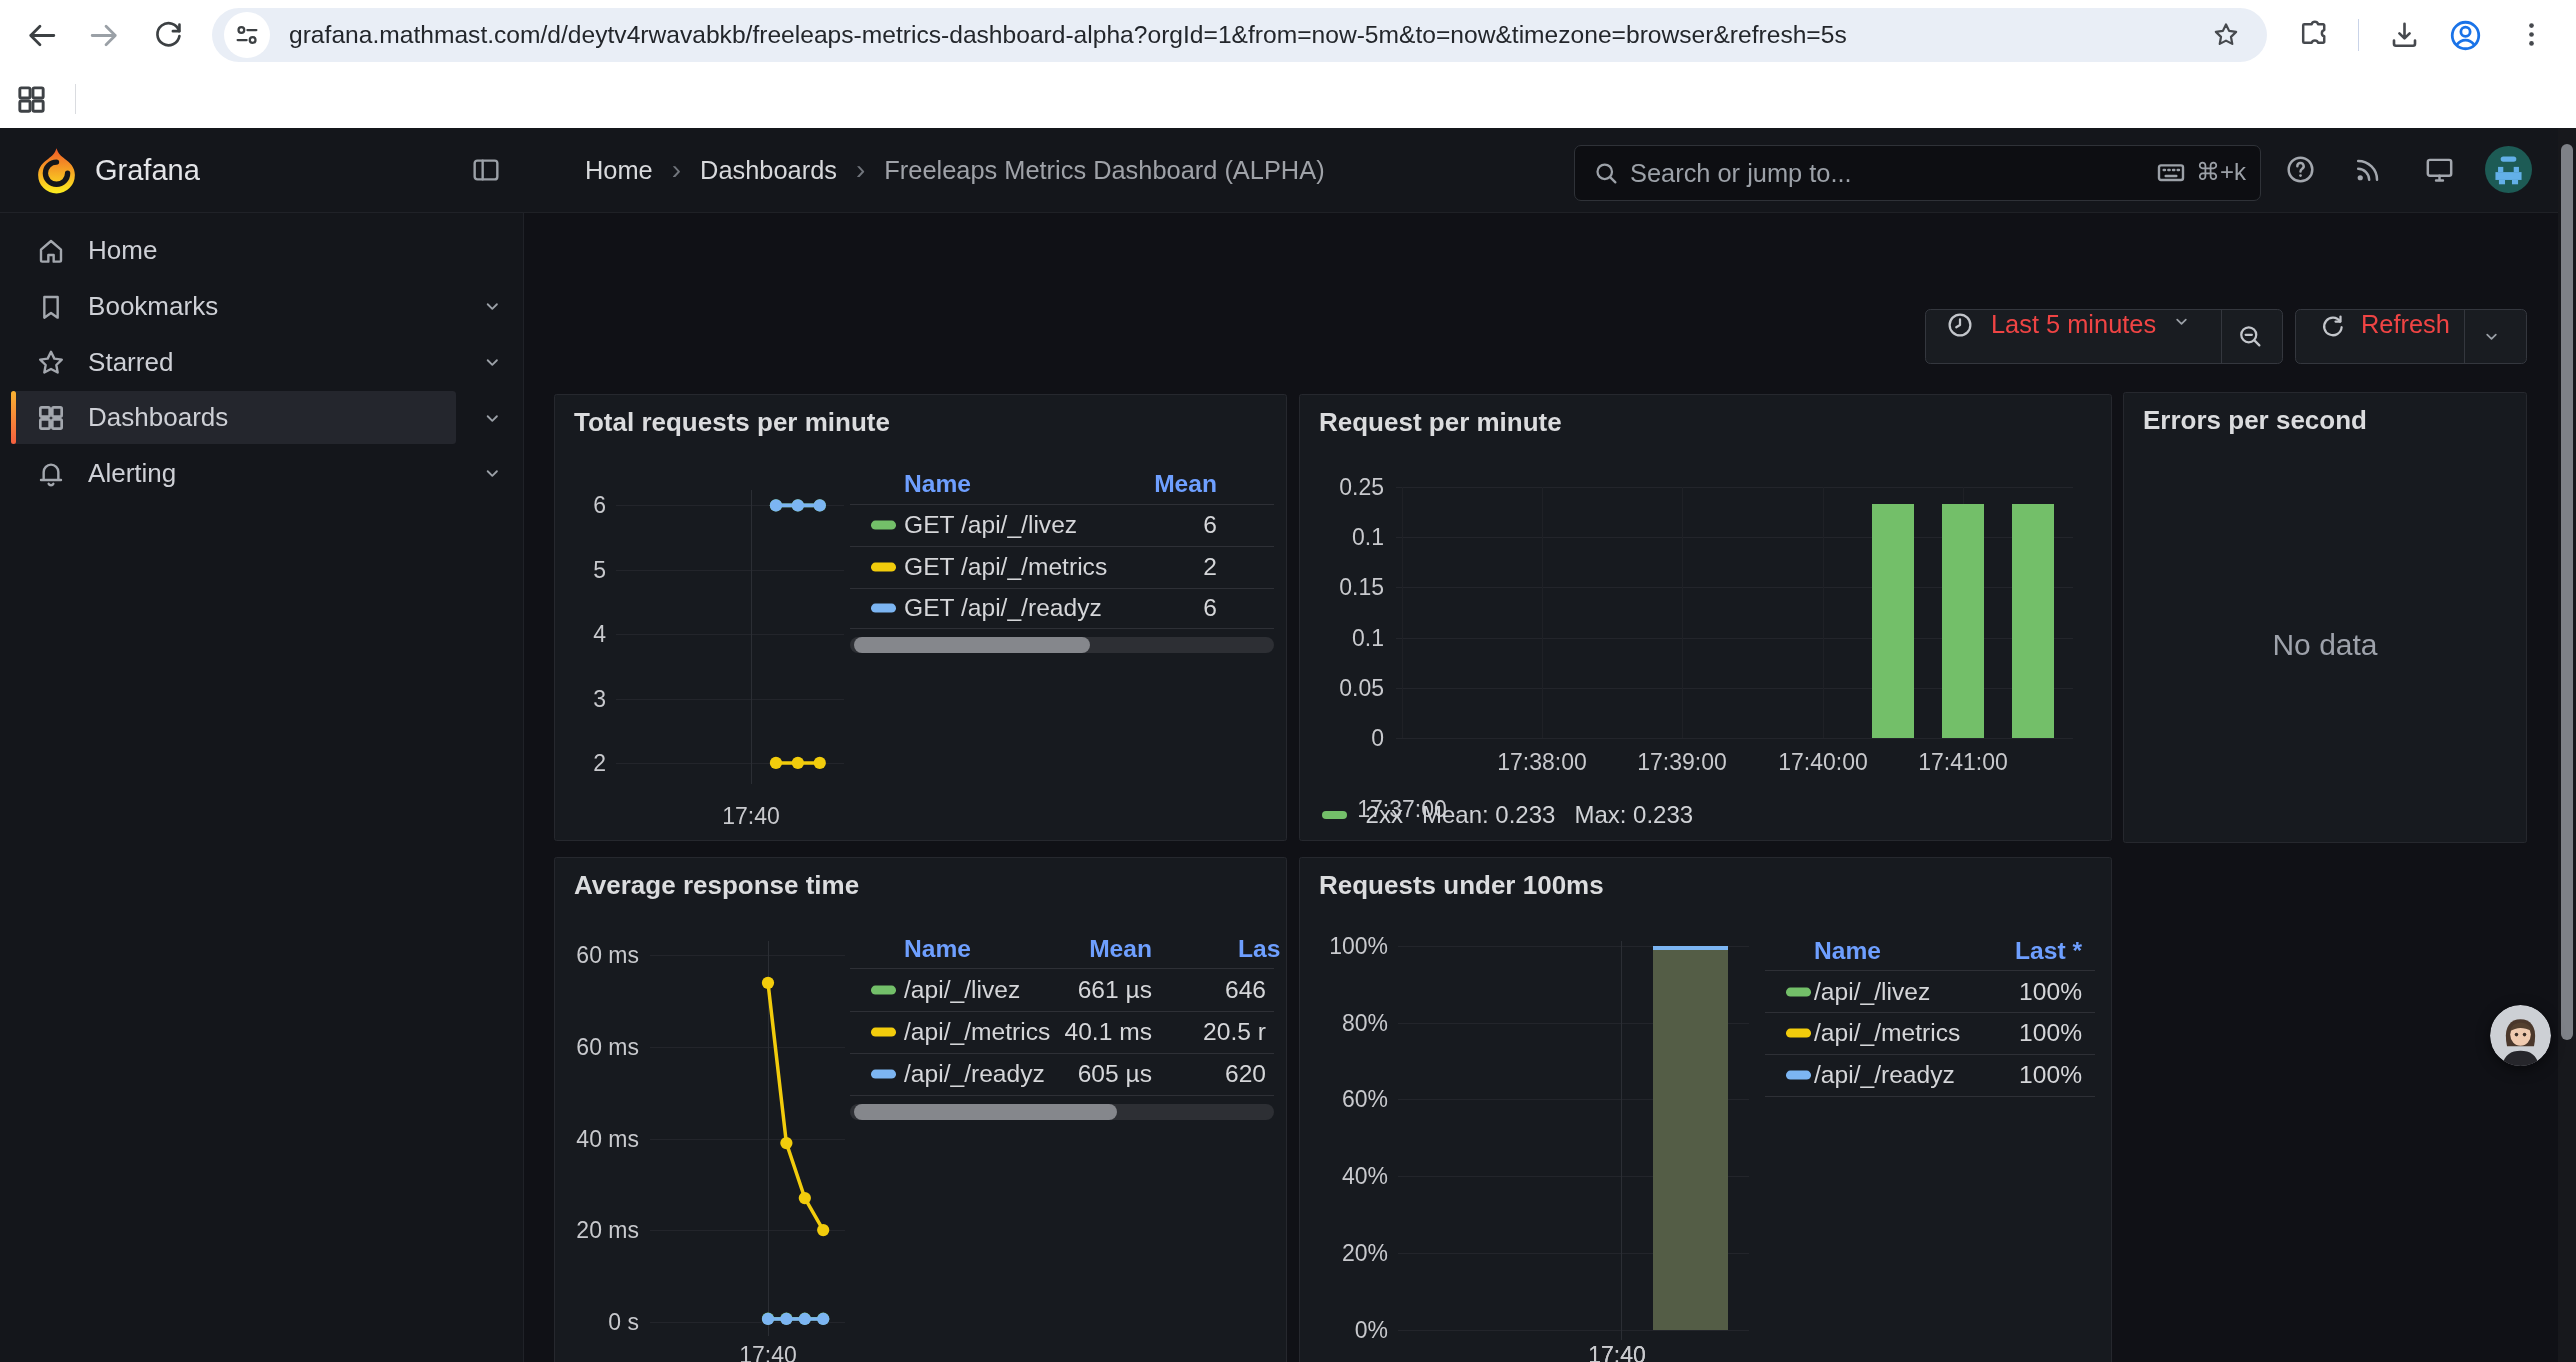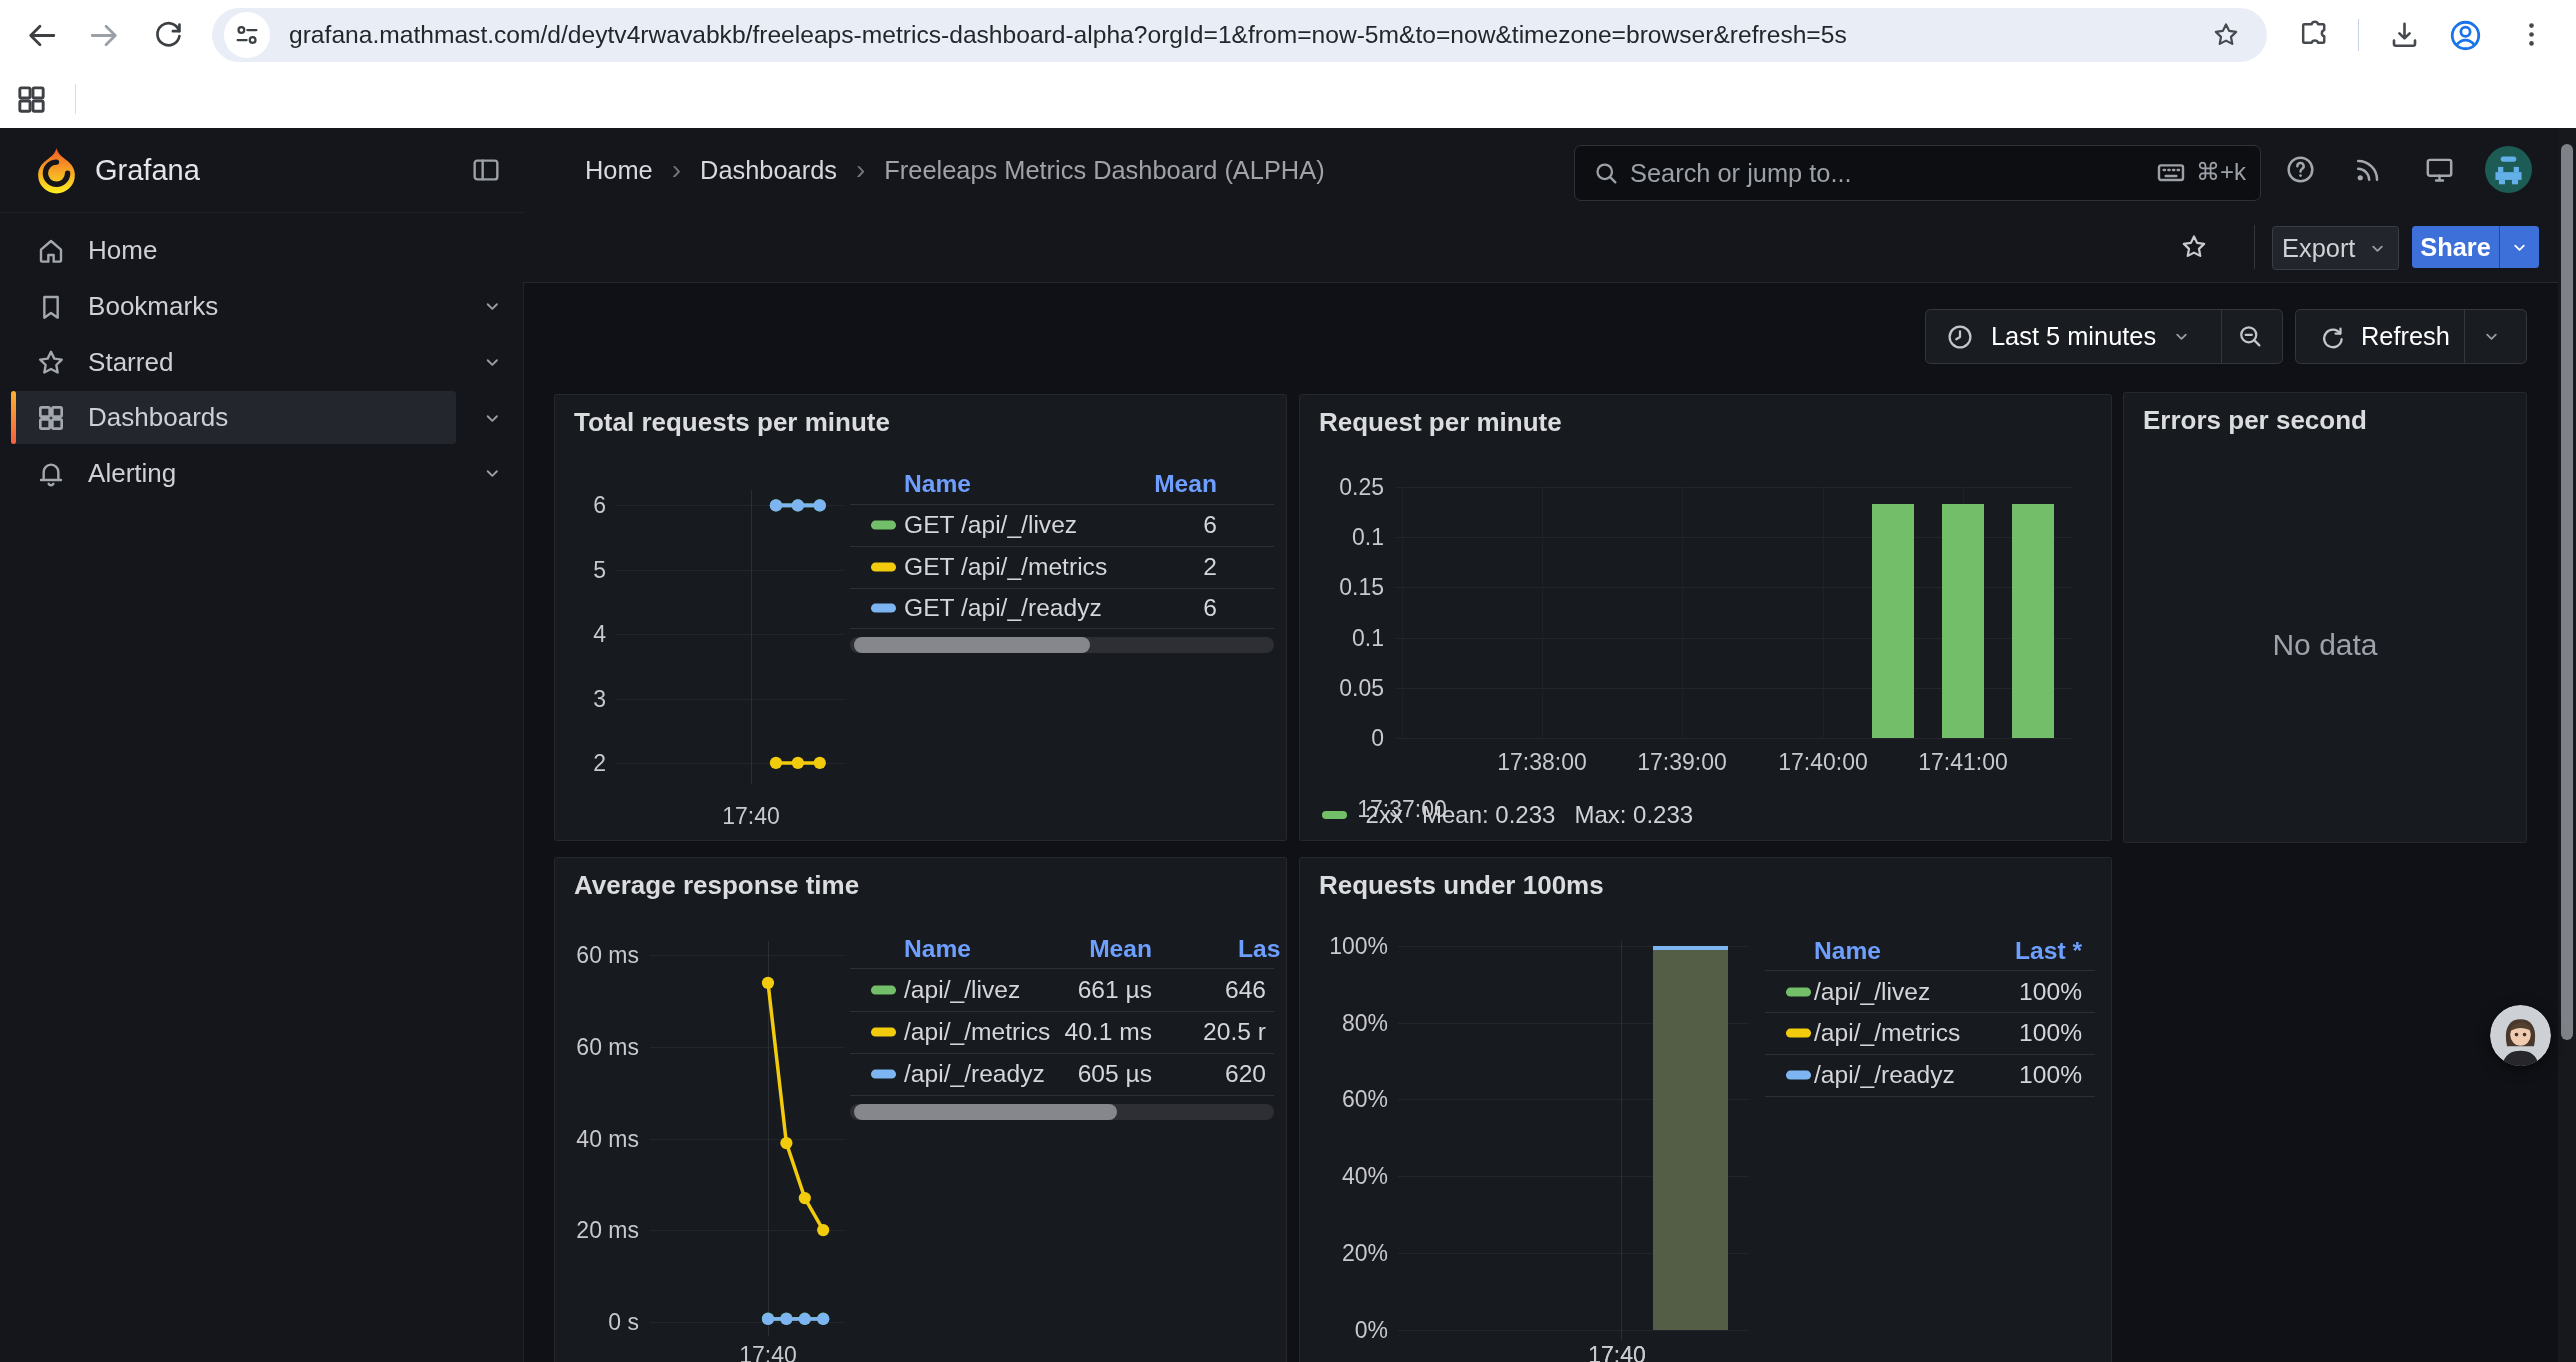--- a/index.html
+++ b/index.html
@@ -45,21 +45,21 @@
   .kbd-hint{position:absolute;right:14px;top:0;height:53px;display:flex;align-items:center;gap:8.8px;color:#9CA1A8;font-size:24px;}
   .g-subheader{position:absolute;left:523px;top:212px;right:17.5px;height:70px;background:#14161B;border-bottom:0.9px solid #25272C;}
   .gbtn{position:absolute;height:42px;border-radius:3.5px;background:#22252B;border:0.9px solid #3A3D44;
     display:flex;align-items:center;justify-content:center;gap:10.5px;color:#D0D2D6;font-size:25.4px;font-weight:500;}
   .share-btn{position:absolute;height:42px;border-radius:3.5px;background:#3D71D9;display:flex;color:#FFFFFF;font-size:25.4px;font-weight:600;}
   .share-main{display:flex;align-items:center;justify-content:center;width:87px;}
   .share-chev{display:flex;align-items:center;justify-content:center;width:39px;border-left:0.9px solid rgba(0,0,0,.35);}
   .vdiv{position:absolute;width:0.9px;background:#33363C;}
 
   .toolbtn{position:absolute;height:53px;border-radius:5.3px;background:#191C21;border:0.9px solid #34373E;
-    display:flex;align-items:center;color:#ffffff;font-size:25.4px;font-weight:500;}
+    display:flex;color:#ef4444;font-size:25.4px;font-weight:500;}
   .tb-ic{width:30px;height:30px;color:#C3C6CB;}
   .tb-ic svg{width:100%;height:100%;}
 
   
   .panel{position:absolute;background:#171A1F;border:0.9px solid #26282E;border-radius:2.6px;overflow:hidden;}
   .panel-title{position:absolute;left:19px;top:12.3px;font-size:26px;font-weight:600;color:#DBDCDE;}
   .chart{position:absolute;left:0;top:0;right:0;bottom:0;}
   .ytick{position:absolute;transform:translateY(-50%);text-align:right;color:#C8C9CD;font-size:23px;}
   .xtick{position:absolute;transform:translateX(-50%);color:#C8C9CD;font-size:23px;}
   .gridh{position:absolute;height:0.9px;background:#23252B;}
@@ -292,46 +292,20 @@
             <rect x="15" y="24" width="6" height="6"></rect>
         <rect x="33" y="24" width="6" height="6"></rect>
             <rect x="12" y="30" width="30" height="9"></rect>
         <rect x="16" y="39" width="7" height="5"></rect>
             <rect x="31" y="39" width="7" height="5"></rect>
           </g>
         </svg>
     </span>
   </div>
 
-  <div class="g-subheader">
-    <span class="cicon" style="left:1656px;top:20px;width:30px;height:30px;color:#C7CAD0">
-        <svg viewBox="0 0 24 24" fill="none" stroke="currentColor" stroke-width="1.8" stroke-linecap="round" stroke-linejoin="round" width="100%" height="100%">
-          <path d="M12 3.6l2.5 5.1 5.6.8-4.1 4 1 5.6-5-2.6-5 2.6 1-5.6-4.1-4 5.6-.8z"></path>
-        </svg>
-      </span>
-    <div class="vdiv" style="left:1731px;top:13px;height:44px"></div>
-    <div class="gbtn" style="left:1749px;top:14px;width:125px">
-      <span>Export</span>
-      <span class="cicon" style="position:static;width:23px;height:23px;display:inline-block;color:#9BA0A7">
-          <svg viewBox="0 0 24 24" fill="none" stroke="currentColor" stroke-width="1.8" stroke-linecap="round" stroke-linejoin="round" width="100%" height="100%">
-            <path d="M7.5 10l4.5 4.5L16.5 10"></path>
-          </svg>
-        </span>
-    </div>
-    <div class="share-btn" style="left:1889px;top:14px">
-      <span class="share-main">Share</span>
-      <span class="share-chev">
-        <span class="cicon" style="position:static;width:23px;height:23px;display:inline-block;color:#fff">
-            <svg viewBox="0 0 24 24" fill="none" stroke="currentColor" stroke-width="1.8" stroke-linecap="round" stroke-linejoin="round" width="100%" height="100%">
-              <path d="M7.5 10l4.5 4.5L16.5 10"></path>
-            </svg>
-          </span>
-      </span>
-    </div>
-  </div>
 
   <div class="toolbtn" style="left:1925px;top:309px;width:356px">
     <span class="tb-ic" style="margin-left:19px"><svg viewBox="0 0 24 24" fill="none" stroke="currentColor" stroke-width="1.8" stroke-linecap="round" stroke-linejoin="round" width="100%" height="100%">
           <circle cx="12" cy="12" r="8.3"></circle>
           <path d="M12 7.5V12l-3 1.8"></path>
         </svg></span>
     <span style="margin-left:16px">Last 5 minutes</span>
     <span class="tb-ic" style="width:23px;height:23px;margin-left:14px;color:#9BA0A7"><svg viewBox="0 0 24 24" fill="none" stroke="currentColor" stroke-width="1.8" stroke-linecap="round" stroke-linejoin="round" width="100%" height="100%">
           <path d="M7.5 10l4.5 4.5L16.5 10"></path>
         </svg></span>

